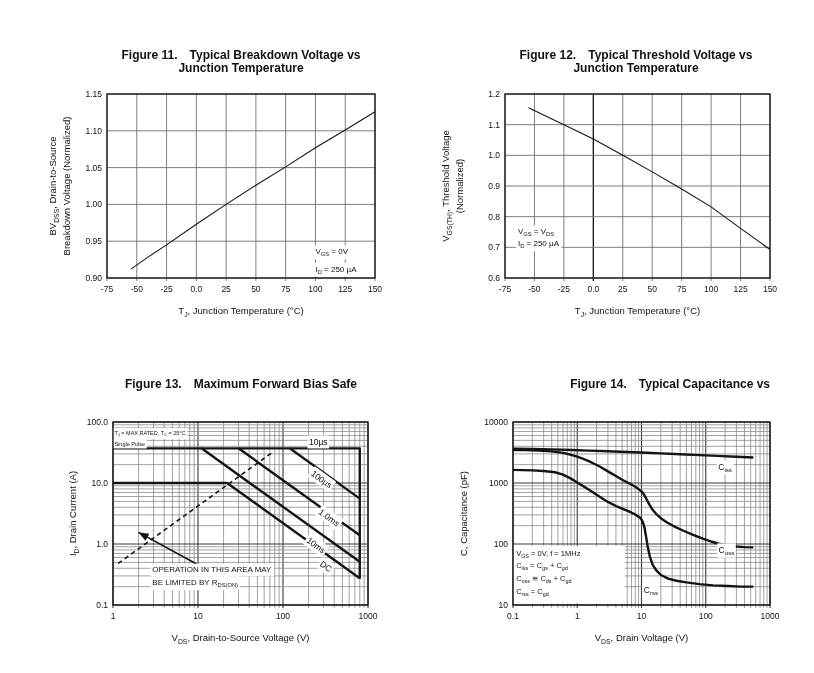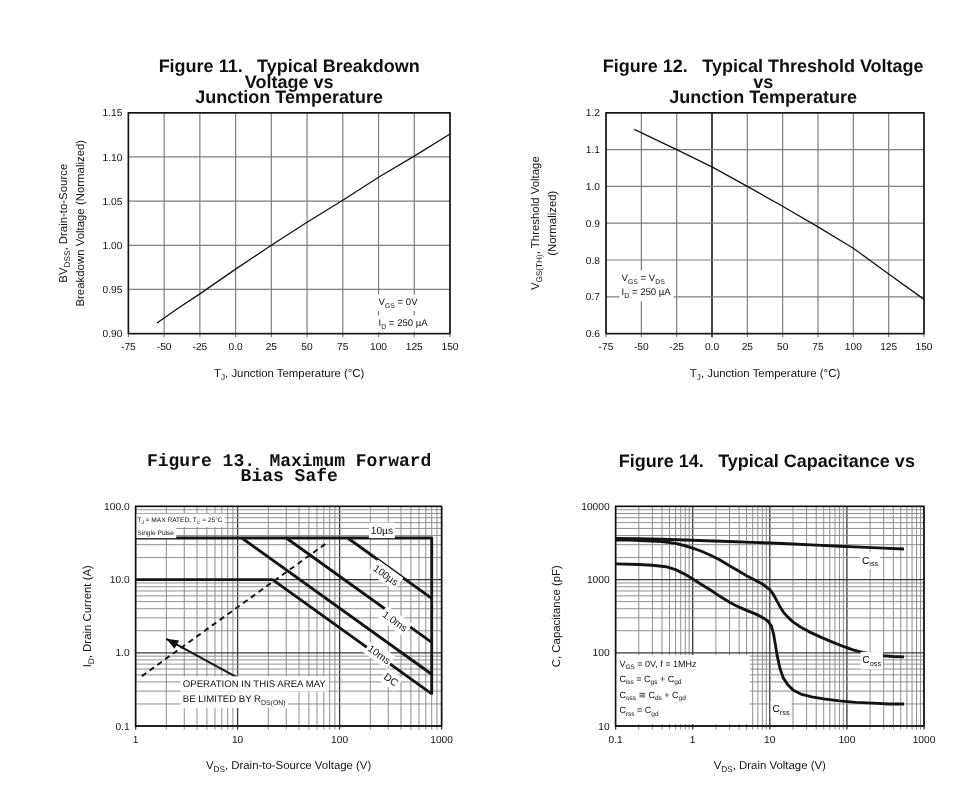--- a/index.html
+++ b/index.html
@@ -1,19 +1,19 @@
 <!DOCTYPE html>
 <html><head>
 <meta charset="utf-8">
 <style>
   * { margin:0; padding:0; box-sizing:border-box; }
   html,body { background:#ffffff; }
   body { font-family:"Liberation Sans","DejaVu Sans",sans-serif; }
   .page { position:relative; width:814px; height:673px; background:#ffffff; overflow:hidden; }
-  .fig-title { position:absolute; text-align:center; font-weight:bold; font-size:15px; line-height:13px; color:#111111; }
+  .fig-title { position:absolute; text-align:center; font-weight:bold; font-size:12px; line-height:13px; color:#111111; }
   .fig-num { margin-right:12px; }
   svg.chart { position:absolute; }
 </style>
 </head>
 <body>
 
 <div class="page">
 
   <div class="fig-title" style="left:107px;top:49px;width:268px;">
     <div><span class="fig-num">Figure 11.</span><span>Typical Breakdown Voltage vs</span></div>
@@ -124,21 +124,21 @@
       <text x="80" y="12" font-size="8.5" text-anchor="end" fill="#111111" font-family="&quot;Liberation Sans&quot;,&quot;DejaVu Sans&quot;,sans-serif"><tspan dy="0" font-size="8.5">1.2</tspan></text>
       <text x="217.5" y="229" font-size="9.5" text-anchor="middle" fill="#111111" font-family="&quot;Liberation Sans&quot;,&quot;DejaVu Sans&quot;,sans-serif"><tspan dy="0" font-size="9.5">T</tspan><tspan dy="2.5650000000000004" font-size="6.84">J</tspan><tspan dy="-2.5650000000000004" font-size="9.5">, Junction Temperature (°C)</tspan></text>
       <g transform="translate(26,101) rotate(-90)">
         <text x="0" y="3" font-size="9.5" text-anchor="middle" fill="#111111" font-family="&quot;Liberation Sans&quot;,&quot;DejaVu Sans&quot;,sans-serif"><tspan dy="0" font-size="9.5">V</tspan><tspan dy="2.5650000000000004" font-size="6.84">GS(TH)</tspan><tspan dy="-2.5650000000000004" font-size="9.5">, Threshold Voltage</tspan></text>
       </g>
       <g transform="translate(40,101) rotate(-90)">
         <text x="0" y="3" font-size="9.5" text-anchor="middle" fill="#111111" font-family="&quot;Liberation Sans&quot;,&quot;DejaVu Sans&quot;,sans-serif"><tspan dy="0" font-size="9.5">(Normalized)</tspan></text>
       </g>
     </svg>
 
-  <div class="fig-title" style="left:110px;top:378px;width:262px;font-family:Liberation Mono, monospace;">
+  <div class="fig-title" style="left:110px;top:378px;width:262px;">
     <div><span class="fig-num">Figure 13.</span><span>Maximum Forward Bias Safe</span></div>
   </div>
   <svg id="chart-2" class="chart" style="left:25px;top:412px;" width="390" height="250">
       <rect x="88" y="10" width="255" height="183" fill="#ffffff"></rect>
       <g>
         <line x1="88" y1="10" x2="88" y2="196" stroke="#3a3a3a" stroke-width="1.1"></line>
         <line x1="113.5875496314384" y1="10" x2="113.5875496314384" y2="196" stroke="#8a8a8a" stroke-width="0.8"></line>
         <line x1="128.5553066511713" y1="10" x2="128.5553066511713" y2="196" stroke="#8a8a8a" stroke-width="0.8"></line>
         <line x1="139.1750992628768" y1="10" x2="139.1750992628768" y2="196" stroke="#8a8a8a" stroke-width="0.8"></line>
         <line x1="147.41245036856162" y1="10" x2="147.41245036856162" y2="196" stroke="#8a8a8a" stroke-width="0.8"></line>
@@ -240,21 +240,21 @@
       <text x="83" y="196" font-size="8.5" text-anchor="end" fill="#111111" font-family="&quot;Liberation Sans&quot;,&quot;DejaVu Sans&quot;,sans-serif"><tspan dy="0" font-size="8.5">0.1</tspan></text>
       <text x="83" y="135" font-size="8.5" text-anchor="end" fill="#111111" font-family="&quot;Liberation Sans&quot;,&quot;DejaVu Sans&quot;,sans-serif"><tspan dy="0" font-size="8.5">1.0</tspan></text>
       <text x="83" y="74" font-size="8.5" text-anchor="end" fill="#111111" font-family="&quot;Liberation Sans&quot;,&quot;DejaVu Sans&quot;,sans-serif"><tspan dy="0" font-size="8.5">10.0</tspan></text>
       <text x="83" y="13" font-size="8.5" text-anchor="end" fill="#111111" font-family="&quot;Liberation Sans&quot;,&quot;DejaVu Sans&quot;,sans-serif"><tspan dy="0" font-size="8.5">100.0</tspan></text>
       <text x="215.5" y="229" font-size="9.5" text-anchor="middle" fill="#111111" font-family="&quot;Liberation Sans&quot;,&quot;DejaVu Sans&quot;,sans-serif"><tspan dy="0" font-size="9.5">V</tspan><tspan dy="2.5650000000000004" font-size="6.84">DS</tspan><tspan dy="-2.5650000000000004" font-size="9.5">, Drain-to-Source Voltage (V)</tspan></text>
       <g transform="translate(48,101.5) rotate(-90)">
         <text x="0" y="3" font-size="9.5" text-anchor="middle" fill="#111111" font-family="&quot;Liberation Sans&quot;,&quot;DejaVu Sans&quot;,sans-serif"><tspan dy="0" font-size="9.5">I</tspan><tspan dy="2.5650000000000004" font-size="6.84">D</tspan><tspan dy="-2.5650000000000004" font-size="9.5">, Drain Current (A)</tspan></text>
       </g>
     </svg>
 
-  <div class="fig-title" style="left:508px;top:378px;width:262px;">
+  <div class="fig-title" style="left:508px;top:378px;width:262px;text-align:right;">
     <div><span class="fig-num">Figure 14.</span><span>Typical Capacitance vs</span></div>
   </div>
   <svg id="chart-3" class="chart" style="left:420px;top:412px;" width="394" height="250">
       <rect x="93" y="10" width="257" height="183" fill="#ffffff"></rect>
       <g>
         <line x1="93" y1="10" x2="93" y2="196" stroke="#3a3a3a" stroke-width="1.1"></line>
         <line x1="112.34117722141079" y1="10" x2="112.34117722141079" y2="196" stroke="#8a8a8a" stroke-width="0.8"></line>
         <line x1="123.65504061573832" y1="10" x2="123.65504061573832" y2="196" stroke="#8a8a8a" stroke-width="0.8"></line>
         <line x1="131.68235444282158" y1="10" x2="131.68235444282158" y2="196" stroke="#8a8a8a" stroke-width="0.8"></line>
         <line x1="137.9088227785892" y1="10" x2="137.9088227785892" y2="196" stroke="#8a8a8a" stroke-width="0.8"></line>

